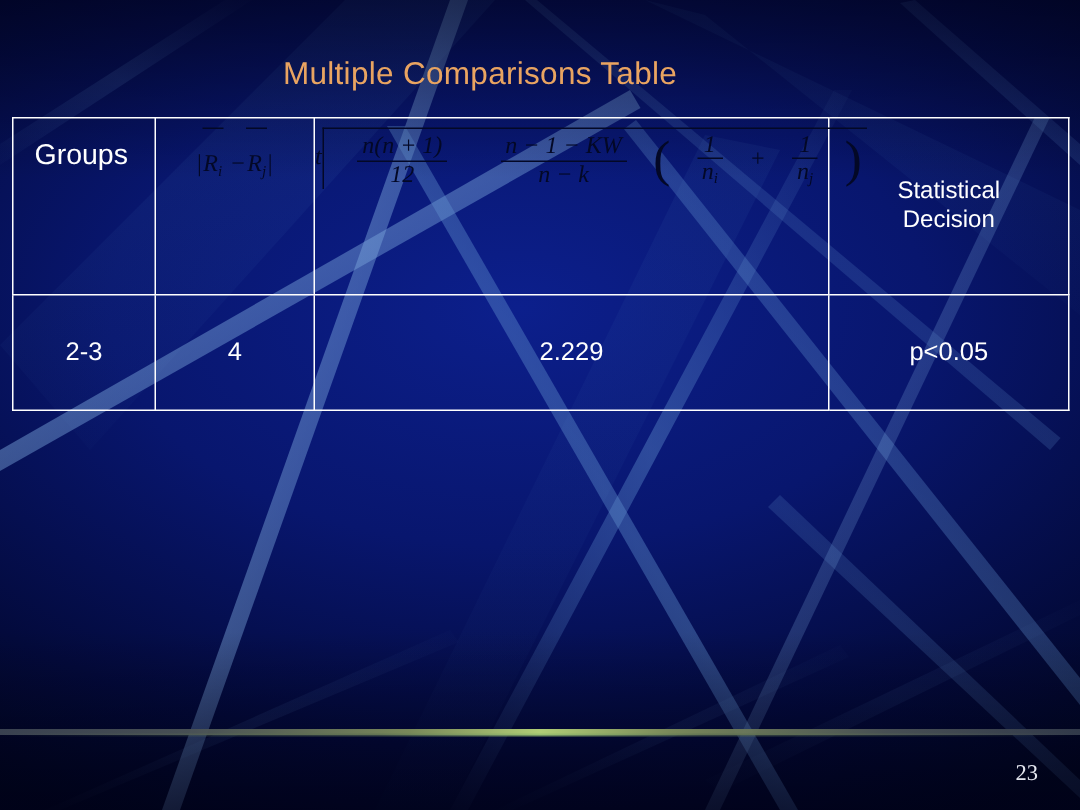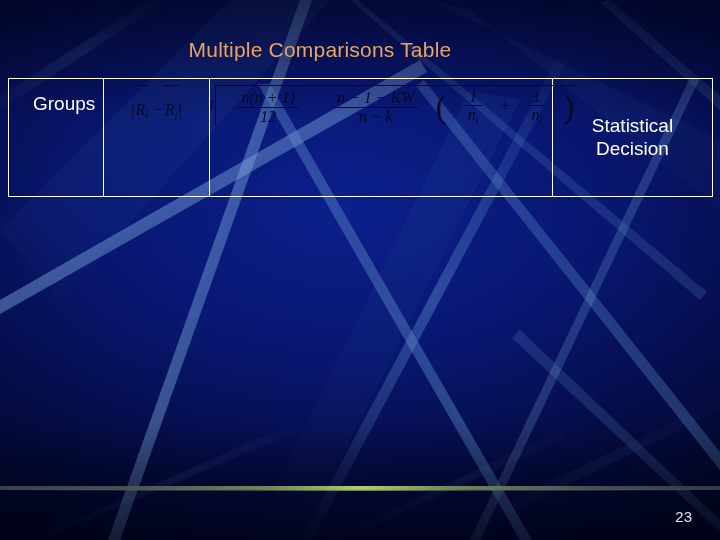--- a/index.html
+++ b/index.html
@@ -60,26 +60,26 @@
   .col-diff     { width: 106px; }
   .col-crit     { width: 343px; }
   .col-decision { width: 160px; }
 
   tr.header-row td { height: 103px; }
   tr.data-row td   { height: 76px; }
 
   td.hdr-groups {
     font-size: 19px;
     text-align: left;
-    padding-left: 24px;
+    padding-left: 14px;
     vertical-align: top;
     padding-top: 14px;
   }
   td.hdr-decision {
-    font-size: 19px;
+    font-size: 16px;
     line-height: 1.18;
     padding: 0 6px;
   }
   td.hdr-formula {
     position: relative;
     vertical-align: top;
   }
   
   .formula {
     position: absolute;
@@ -148,20 +148,21 @@
       rgba(40,50,70,0) 0%, rgba(90,110,80,.6) 35%,
       rgba(150,190,110,.75) 50%, rgba(90,110,80,.6) 65%, rgba(40,50,70,0) 100%);
   }
   
   .page-number {
     position: absolute;
     right: 28px;
     top: 508px;
     font-size: 15px;
     color: #e4e6ef;
+    font-family: Liberation Serif, serif;
   }
 </style>
 </head>
 <body>
 
 <div id="slide">
 
   <svg id="decor" viewBox="0 0 720 540" preserveAspectRatio="none" aria-hidden="true">
     <defs>
       <linearGradient id="st1" x1="0" y1="0" x2="1" y2="1">
@@ -235,20 +236,26 @@
         </td>
 
         <td class="hdr-decision">
           <span>Statistical</span><br>
           <span>Decision</span>
         </td>
       </tr>
 
 
 
+      <tr class="data-row">
+        <td>2-3</td>
+        <td>4</td>
+        <td>2.229</td>
+        <td>p&lt;0.05</td>
+      </tr>
     </tbody>
   </table>
 
   <div class="bottom-rule"></div>
   <div class="bottom-rule-glow"></div>
 
   <div class="page-number">23</div>
 
 </div>
 

